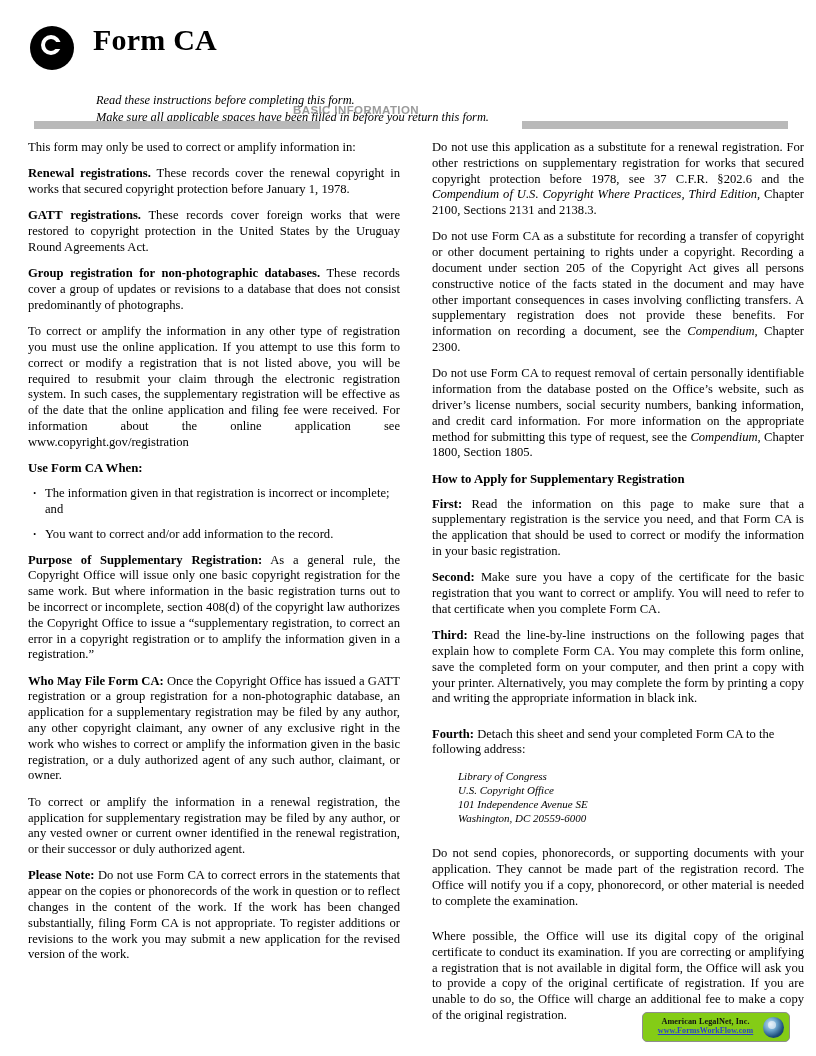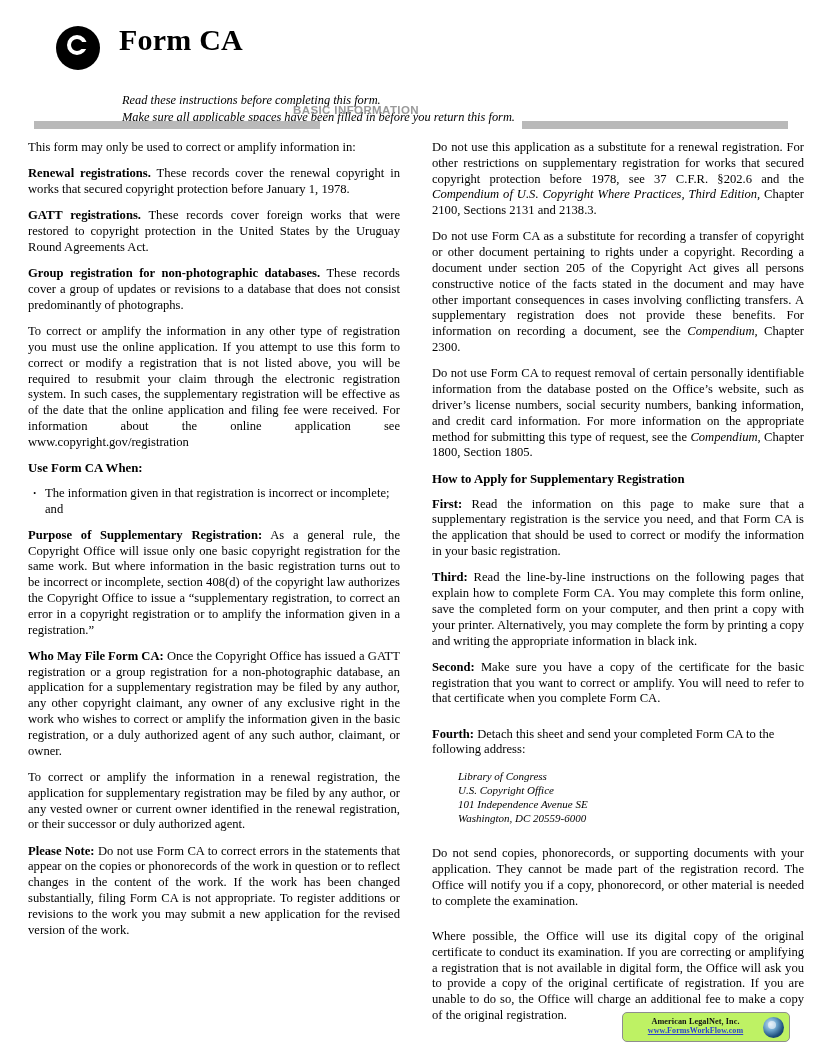--- a/index.html
+++ b/index.html
@@ -21,21 +21,20 @@
     background: #ffffff;
     padding: 0;
   }
 
   
   .header {
     position: relative;
     padding: 24px 28px 0 24px;
     height: 104px;
     box-sizing: border-box;
-    margin-left: 26px;
   }
   .logo-wrap {
     position: absolute;
     left: 30px;
     top: 26px;
     width: 46px;
     height: 46px;
   }
   .logo-c {
     width: 44px;
@@ -174,25 +173,25 @@
   }
   .addr div { white-space: nowrap; }
   .spacer-sm { height: 9px; }
   em { font-style: italic; }
 
   
   .badge {
     position: absolute;
     right: 26px;
     bottom: 14px;
-    width: 168px;
+    width: 148px;
     height: 30px;
     border: 1px solid #8e8e8e;
     border-radius: 5px;
-    background: #bef264;
+    background: #84cc16;
     display: flex;
     align-items: center;
     padding: 0 5px;
     box-sizing: border-box;
   }
   .badge-text {
     flex: 1;
     text-align: center;
     line-height: 1.08;
   }
@@ -265,20 +264,21 @@
       <p><span class="lead">GATT registrations.</span><span> These records cover foreign works that were restored to copyright protection in the United States by the Uruguay Round Agreements Act.</span></p>
 
       <p><span class="lead">Group registration for non-photographic databases.</span><span> These records cover a group of updates or revisions to a database that does not consist predominantly of photographs.</span></p>
 
       <p>To correct or amplify the information in any other type of registration you must use the online application. If you attempt to use this form to correct or modify a registration that is not listed above, you will be required to resubmit your claim through the electronic registration system.  In such cases, the supplementary registration will be effective as of the date that the online application and filing fee were received. For information about the online application see www.copyright.gov/registration</p>
 
       <h3 class="sec">Use Form CA When:</h3>
 
       <ul class="bullets">
         <li>The information given in that registration is incorrect or incomplete; and</li>
+        <li>You want to correct and/or add information to the record.</li>
       </ul>
 
       <p><span class="lead">Purpose of Supplementary Registration:</span><span> As a general rule, the Copyright Office will issue only one basic copyright registration for the same work. But where information in the basic registration turns out to be incorrect or incomplete, section 408(d) of the copyright law authorizes the Copyright Office to issue a “supplementary registration, to correct an error in a copyright registration or to amplify the information given in a registration.”</span></p>
 
       <p><span class="lead">Who May File Form CA:</span><span> Once the Copyright Office has issued a GATT registration or a group registration for a non-photographic database, an application for a supplementary registration may be filed by any author, any other copyright claimant, any owner of any exclusive right in the work who wishes to correct or amplify the information given in the basic registration, or a duly authorized agent of any such author, claimant, or owner.</span></p>
 
       <p>To correct or amplify the information in a renewal registration, the application for supplementary registration may be filed by any author, or any vested owner or current owner identified in the renewal registration, or their successor or duly authorized agent.</p>
 
       <p><span class="lead">Please Note:</span><span>  Do not use Form CA to correct errors in the statements that appear on the copies or phonorecords of the work in question or to reflect changes in the content of the work. If the work has been changed substantially, filing Form CA is not appropriate. To register additions or revisions to the work you may submit a new application for the revised version of the work.</span></p>
 
@@ -289,23 +289,23 @@
       <p><span>Do not use this application as a substitute for a renewal registration. For other restrictions on supplementary registration for works that secured copyright protection before 1978, see 37 C.F.R. §202.6 and the </span><em>Compendium of U.S. Copyright Where Practices, Third Edition</em><span>, Chapter 2100, Sections 2131 and 2138.3.</span></p>
 
       <p><span>Do not use Form CA as a substitute for recording a transfer of copyright or other document pertaining to rights under a copyright. Recording a document under section 205 of the Copyright Act gives all persons constructive notice of the facts stated in the document and may have other important consequences in cases involving conflicting transfers. A supplementary registration does not provide these benefits. For information on recording a document, see the </span><em>Compendium</em><span>, Chapter 2300.</span></p>
 
       <p><span>Do not use Form CA to request removal of certain personally identifiable information from the database posted on the Office’s website, such as driver’s license numbers, social security numbers, banking information, and credit card information. For more information on the appropriate method for submitting this type of request, see the </span><em>Compendium</em><span>, Chapter 1800, Section 1805.</span></p>
 
       <h3 class="sec">How to Apply for Supplementary Registration</h3>
 
       <p><span class="lead">First:</span><span> Read the information on this page to make sure that a supplementary registration is the service you need, and that Form CA is the application that should be used to correct or modify the information in your basic registration.</span></p>
 
+      <p><span class="lead">Second:</span><span> Make sure you have a copy of the certificate for the basic registration that you want to correct or amplify. You will need to refer to that certificate when you complete Form CA.</span></p>
+
       <p><span class="lead">Third:</span><span> Read the line-by-line instructions on the following pages that explain how to complete Form CA. You may complete this form online, save the completed form on your computer, and then print a copy with your printer. Alternatively, you may complete the form by printing a copy and writing the appropriate information in black ink.</span></p>
-
-      <p><span class="lead">Second:</span><span> Make sure you have a copy of the certificate for the basic registration that you want to correct or amplify. You will need to refer to that certificate when you complete Form CA.</span></p>
 
       <div class="spacer-sm"></div>
 
       <p class="nojust"><span class="lead">Fourth:</span><span> Detach this sheet and send your completed Form CA to the following address:</span></p>
 
       <div class="addr">
         <div>Library of Congress</div>
         <div>U.S. Copyright Office</div>
         <div>101 Independence Avenue SE</div>
         <div>Washington, DC 20559-6000</div>

